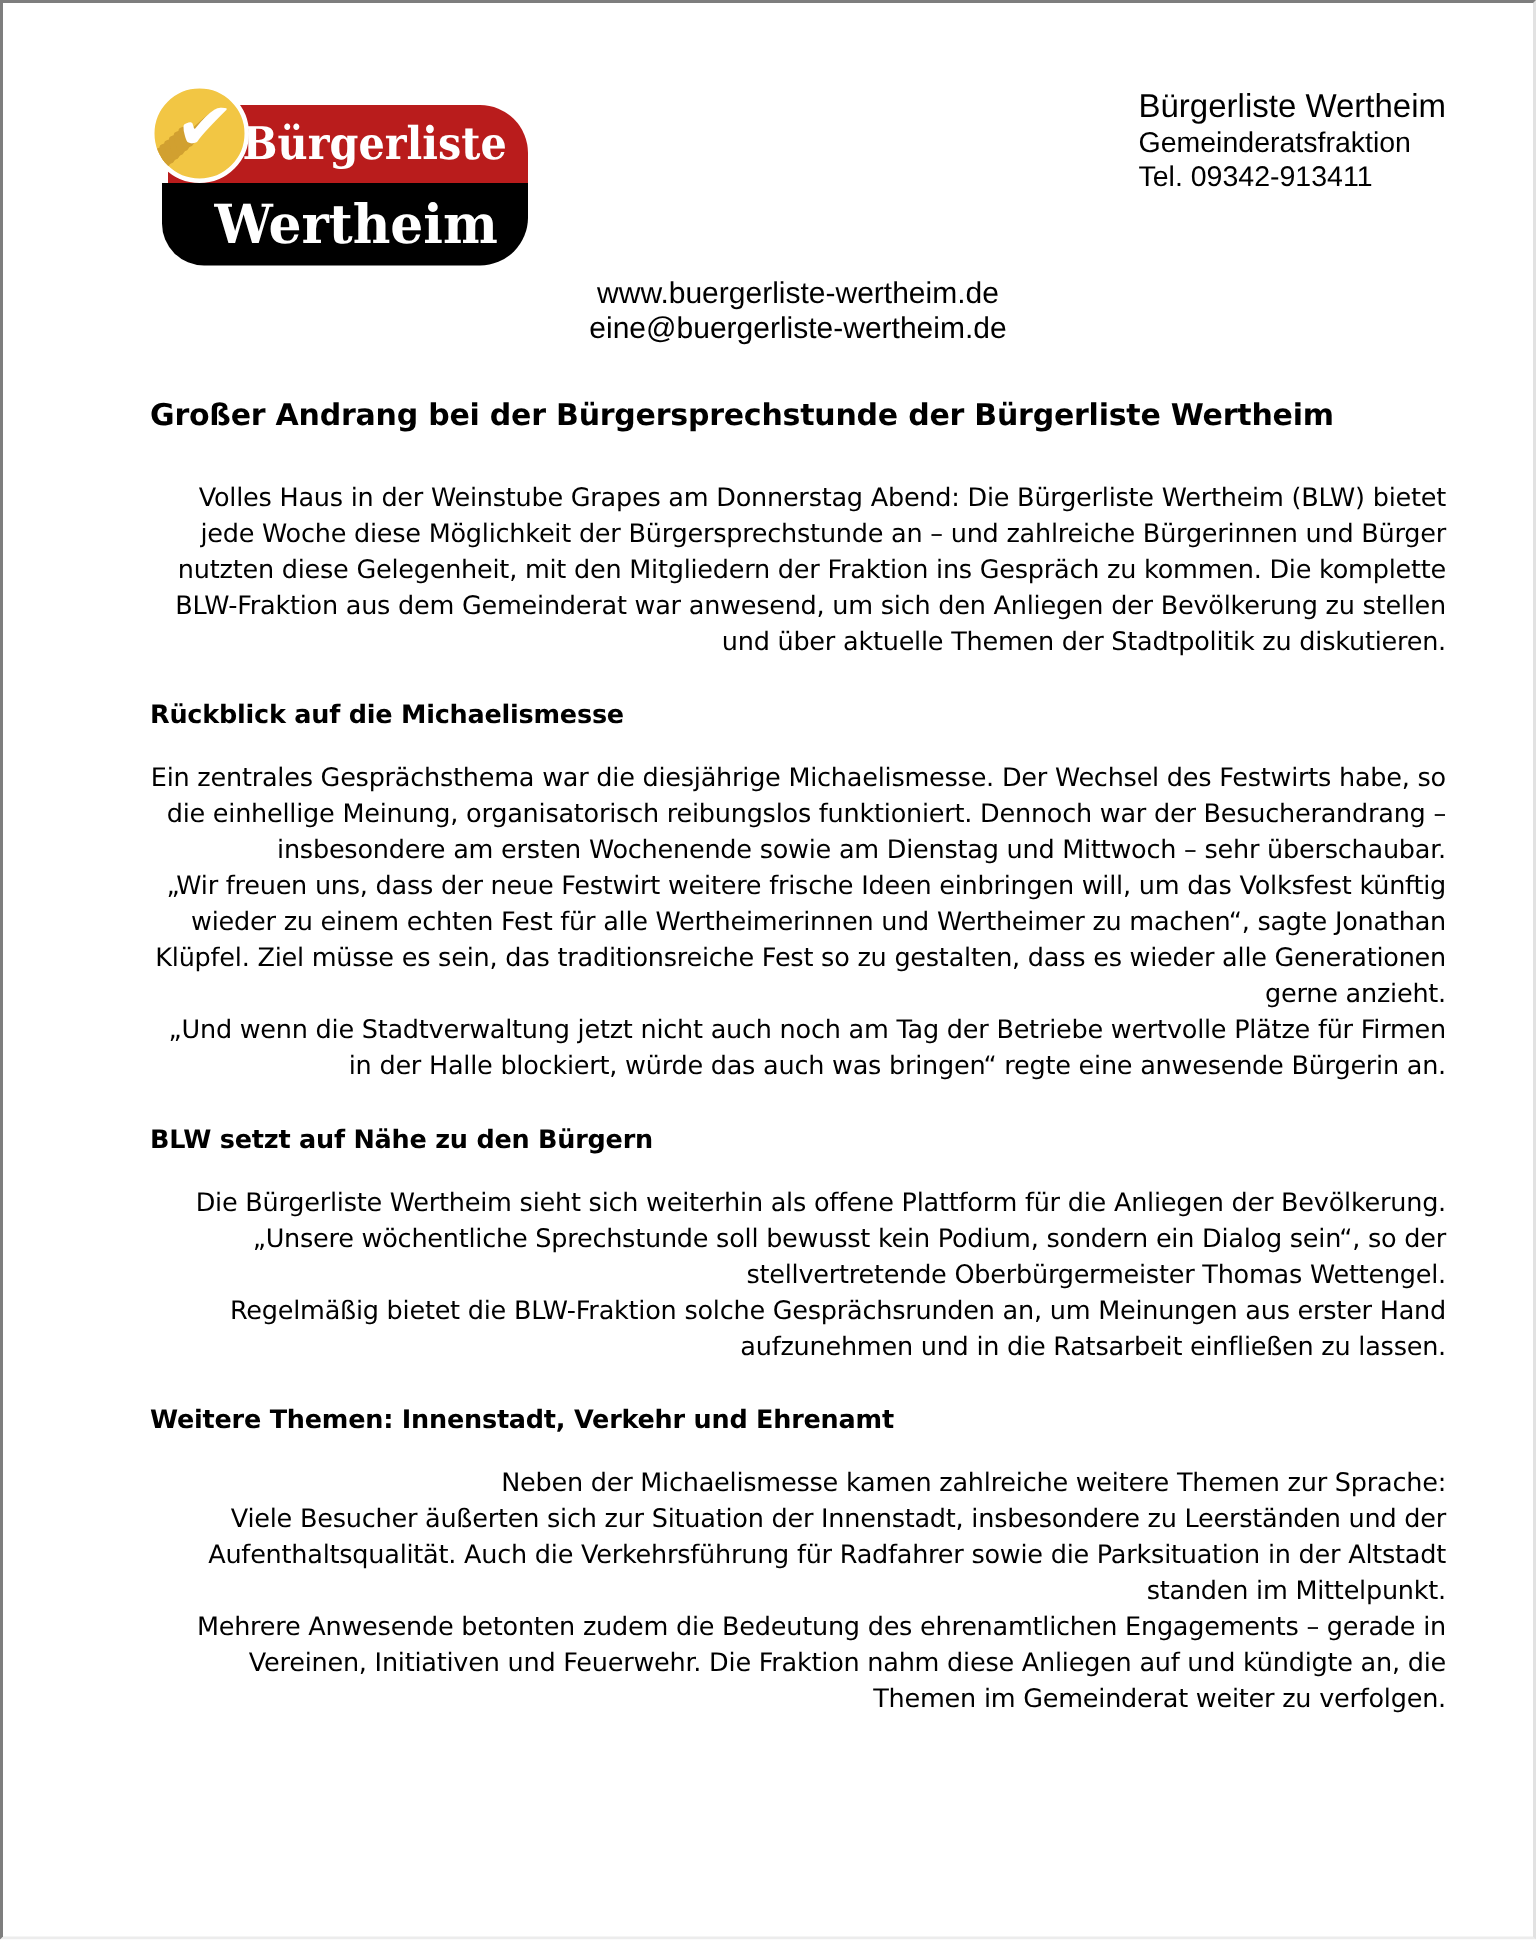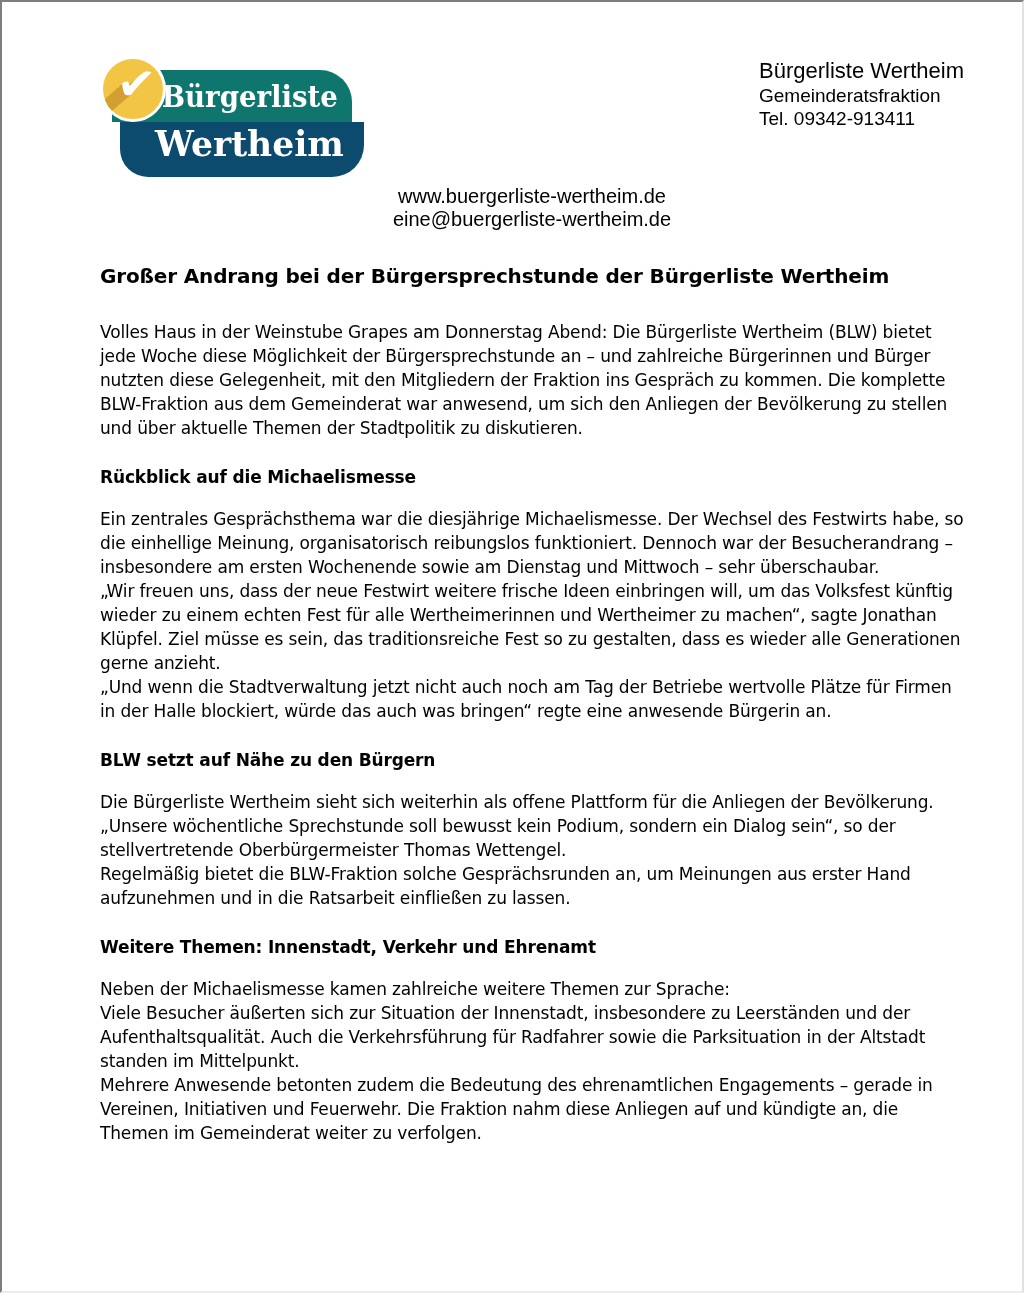--- a/index.html
+++ b/index.html
@@ -27,31 +27,31 @@
     display: flex;
     justify-content: space-between;
     align-items: flex-start;
     margin-top: 56px;
   }
 
   .logo { position: relative; width: 258px; height: 118px; flex: none; }
   .logo-band-blue {
     position: absolute; left: 12px; top: 12px;
     width: 240px; height: 52px;
-    background: #0f766e;
+    background: #b91c1c;
     border-radius: 12px 32px 0 0;
     display: flex; align-items: center; justify-content: flex-end;
     padding-right: 10px; box-sizing: border-box;
   }
   .logo-band-yellow {
-    position: absolute; left: 20px; top: 64px;
+    position: absolute; left: 8px; top: 64px;
     width: 244px; height: 55px;
-    background: #0c4a6e;
+    background: #000000;
     border-radius: 0 0 32px 28px;
-    display: flex; align-items: flex-start; justify-content: center;
+    display: flex; align-items: center; justify-content: center;
     padding-left: 14px; box-sizing: border-box;
   }
   .logo-text {
     font-family: "DejaVu Serif", serif;
     font-weight: bold; color: #ffffff; white-space: nowrap;
   }
   .logo-line1 { font-size: 30px; transform: scaleX(0.92); transform-origin: 70% 50%; }
   .logo-line2 { font-size: 36px; transform: scaleX(0.96); transform-origin: 50% 50%; }
   .logo-badge {
     position: absolute; left: 0; top: -2px;
@@ -96,20 +96,21 @@
     letter-spacing: -0.15px;
     margin: 0 0 32px 0;
     line-height: 24px;
   }
   .body-text {
     font-size: 17px; line-height: 24px;
     letter-spacing: -0.15px;
     white-space: pre-line;
     margin: 0;
     max-width: 864px;
+    text-align: right;
   }
   .section-heading {
     font-size: 17px; font-weight: bold;
     letter-spacing: -0.15px;
     line-height: 24px;
     margin: 25px 0 18px 0;
   }
   .intro { margin-bottom: 25px; }
   .section-body { margin-bottom: 24px; }
 </style>

